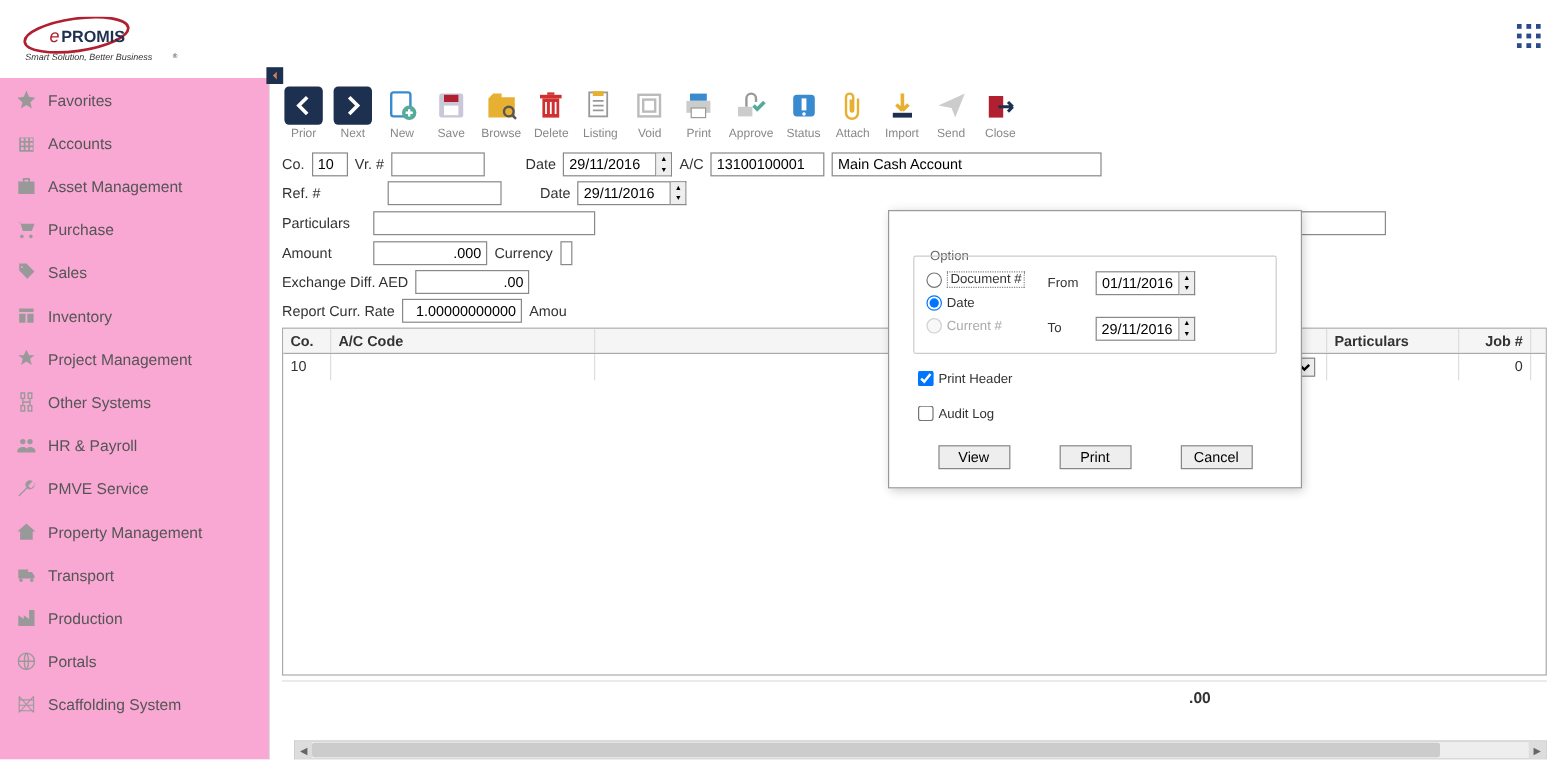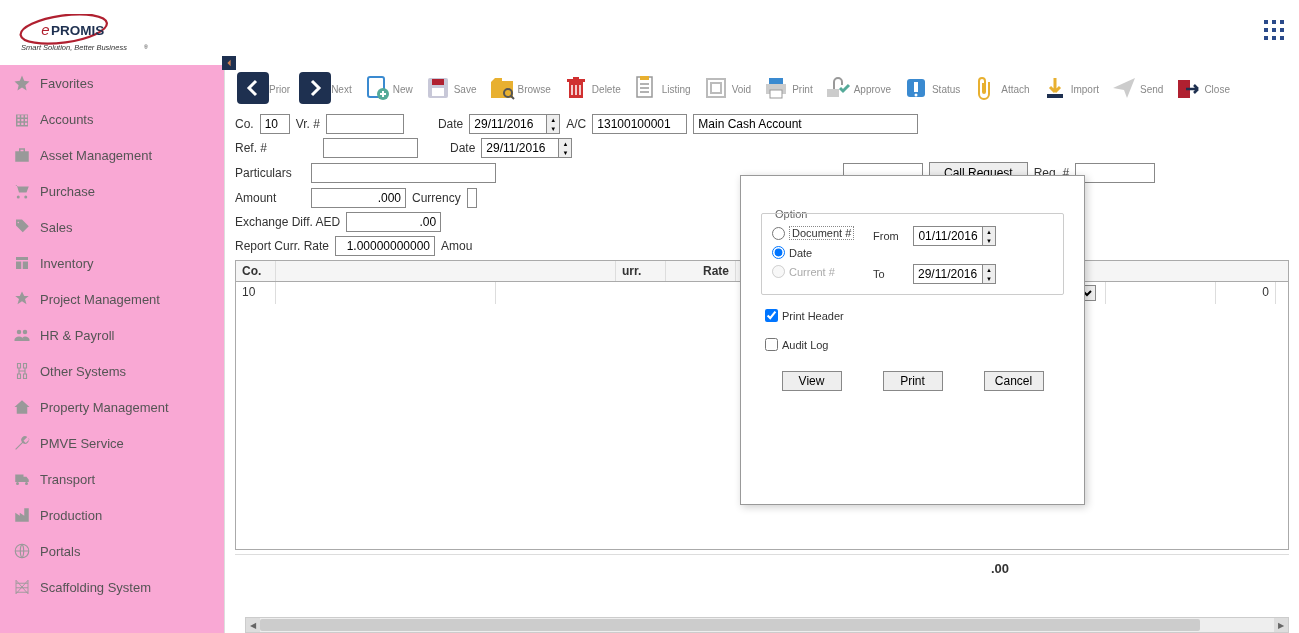--- a/index.html
+++ b/index.html
@@ -20,21 +20,21 @@
 .sidebar-toggle svg { width: 8px; height: 8px; fill: #d08050; }
 .sidebar-item { display: flex; align-items: center; padding: 8px 12px; cursor: pointer; font-size: 13px; color: #555; }
 .sidebar-icon { width: 20px; height: 20px; margin-right: 8px; display: flex; align-items: center; justify-content: center; color: #888; }
 .sidebar-icon svg { width: 18px; height: 18px; fill: #999; }
 
 
 .content { flex: 1; padding: 5px 10px; position: relative; overflow: hidden; }
 
 
 .toolbar { display: flex; gap: 5px; margin-bottom: 8px; }
-.tb-btn { display: flex; flex-direction: row; align-items: center; cursor: pointer; padding: 2px; }
+.tb-btn { display: flex; flex-direction: column; align-items: center; cursor: pointer; padding: 2px; }
 .tb-icon { width: 32px; height: 32px; display: flex; align-items: center; justify-content: center; border-radius: 4px; }
 .tb-label { font-size: 10px; color: #888; margin-top: 2px; }
 
 
 .form-row { display: flex; align-items: center; margin-bottom: 4px; gap: 6px; font-size: 12px; }
 .fld-label { color: #333; }
 .fld-input { border: 1px solid #888; padding: 2px 4px; font-size: 12px; height: 20px; }
 .date-group { display: flex; align-items: center; }
 .date-spin { display: flex; flex-direction: column; border: 1px solid #888; border-left: none; height: 20px; }
 .spin-btn { width: 12px; height: 9px; background: #eee; border: none; font-size: 6px; line-height: 6px; cursor: pointer; padding: 0; }
@@ -53,21 +53,21 @@
 .col-amt { width: 90px; text-align: right; }
 .col-drcr { width: 60px; }
 .col-part { width: 110px; }
 .col-job { width: 60px; text-align: right; }
 .select-dr { border: 1px solid #888; font-size: 11px; width: 44px; }
 
 
 .footer-total { text-align: right; padding: 6px 280px 6px 0; font-weight: bold; font-size: 13px; border-top: 1px solid #ddd; margin-top: 4px; }
 
 
-.dialog { position: absolute; left: 515px; top: 110px; width: 345px; height: 330px; background: #fff; border: 1px solid #999; box-shadow: 2px 2px 8px rgba(0,0,0,0.2); padding: 15px 20px; }
+.dialog { position: absolute; left: 515px; top: 110px; width: 345px; height: 232px; background: #fff; border: 1px solid #999; box-shadow: 2px 2px 8px rgba(0,0,0,0.2); padding: 15px 20px; }
 .fieldset-label { position: absolute; top: 32px; left: 30px; background: #fff; padding: 0 4px; font-size: 11px; color: #666; }
 .dialog-group { border: 1px solid #ccc; border-radius: 2px; padding: 12px 10px 10px 10px; margin-top: 22px; position: relative; }
 .radio-row { display: flex; align-items: center; margin-bottom: 6px; }
 .radio-row input { margin-right: 4px; }
 .radio-row label { font-size: 11px; }
 .dlg-right { position: absolute; left: 132px; top: 50px; }
 .dlg-field { display: flex; align-items: center; margin-bottom: 18px; gap: 10px; }
 .dlg-field label { width: 30px; font-size: 11px; }
 .chk-row { margin: 14px 0 0 4px; display: flex; align-items: center; font-size: 11px; }
 .chk-row input { margin-right: 4px; }
@@ -170,48 +170,48 @@
       <span class="sidebar-icon">
           <svg viewBox="0 0 24 24">
             <path d="M12 2l3 6h6l-5 4 2 7-6-4-6 4 2-7-5-4h6z"></path>
           </svg>
         </span>
       <span>Project Management</span>
     </div>
     <div class="sidebar-item">
       <span class="sidebar-icon">
           <svg viewBox="0 0 24 24">
+            <path d="M6 2h4v6H6zm8 0h4v6h-4zM6 16h4v6H6zm8 0h4v6h-4zM8 8v8m8-8v8M8 12h8" stroke="#999" stroke-width="1.5" fill="none"></path>
+          </svg>
+        </span>
+      <span>Other Systems</span>
+    </div>
+    <div class="sidebar-item">
+      <span class="sidebar-icon">
+          <svg viewBox="0 0 24 24">
             <path d="M8 11a3 3 0 100-6 3 3 0 000 6zm8 0a3 3 0 100-6 3 3 0 000 6zM2 20v-2c0-2 3-4 6-4s6 2 6 4v2H2zm12 0v-2c0-1-.5-2-1.3-2.8 1-.8 2.3-1.2 3.3-1.2 3 0 6 2 6 4v2h-8z"></path>
           </svg>
         </span>
       <span>HR &amp; Payroll</span>
     </div>
     <div class="sidebar-item">
       <span class="sidebar-icon">
           <svg viewBox="0 0 24 24">
-            <path d="M6 2h4v6H6zm8 0h4v6h-4zM6 16h4v6H6zm8 0h4v6h-4zM8 8v8m8-8v8M8 12h8" stroke="#999" stroke-width="1.5" fill="none"></path>
-          </svg>
-        </span>
-      <span>Other Systems</span>
+            <path d="M22 7l-5 5-3-3 5-5a5 5 0 00-7 7L3 20l1 1 9-9a5 5 0 007-7l2 2z"></path>
+          </svg>
+        </span>
+      <span>PMVE Service</span>
     </div>
     <div class="sidebar-item">
       <span class="sidebar-icon">
           <svg viewBox="0 0 24 24">
             <path d="M12 3l10 9h-3v9H5v-9H2z"></path>
           </svg>
         </span>
       <span>Property Management</span>
-    </div>
-    <div class="sidebar-item">
-      <span class="sidebar-icon">
-          <svg viewBox="0 0 24 24">
-            <path d="M22 7l-5 5-3-3 5-5a5 5 0 00-7 7L3 20l1 1 9-9a5 5 0 007-7l2 2z"></path>
-          </svg>
-        </span>
-      <span>PMVE Service</span>
     </div>
     <div class="sidebar-item">
       <span class="sidebar-icon">
           <svg viewBox="0 0 24 24">
             <path d="M3 6h11v10H3zm11 3h4l3 4v3h-7zM6 20a2 2 0 100-4 2 2 0 000 4zm12 0a2 2 0 100-4 2 2 0 000 4z"></path>
           </svg>
         </span>
       <span>Transport</span>
     </div>
     <div class="sidebar-item">
@@ -448,20 +448,21 @@
 
     <div class="form-row">
       <span class="fld-label">Report Curr. Rate</span>
       <input class="fld-input" style="width: 100px; text-align: right;" value="1.00000000000">
       <span class="fld-label">Amou</span>
     </div>
 
     <div class="grid">
       <div class="grid-header">
         <div class="col-co">Co.</div>
+        <div class="col-ac">A/C Code</div>
         <div class="col-gap"></div>
         <div class="col-curr">urr.</div>
         <div class="col-rate">Rate</div>
         <div class="col-amt">Amount AED</div>
         <div class="col-drcr">Dr/Cr</div>
         <div class="col-part">Particulars</div>
         <div class="col-job">Job #</div>
       </div>
       <div class="grid-row">
         <div class="col-co">10</div>

